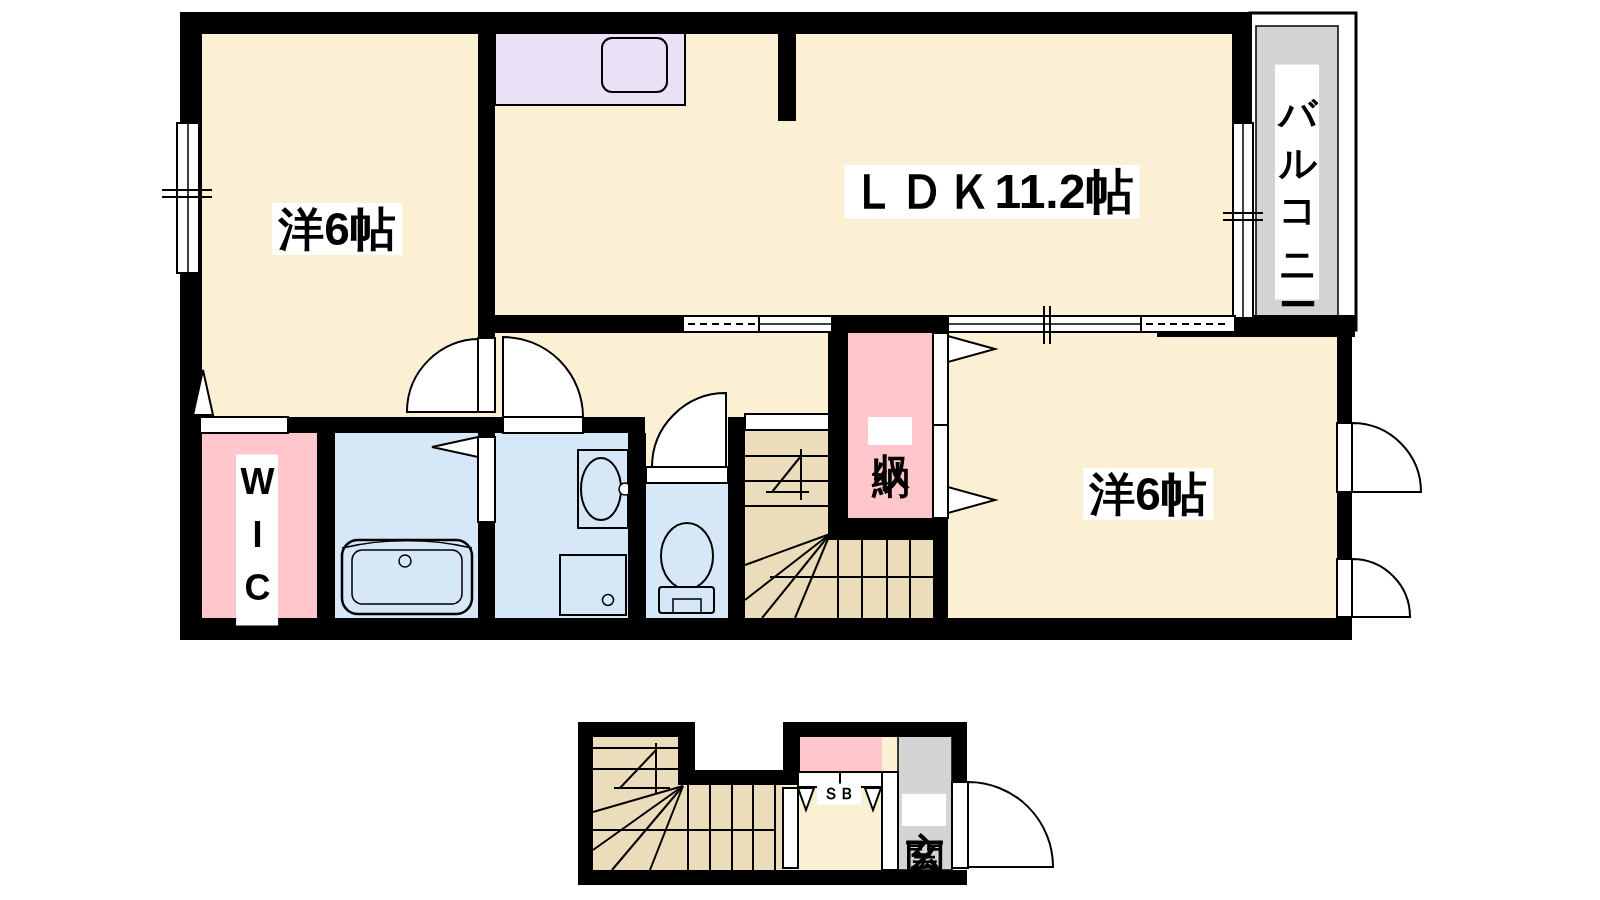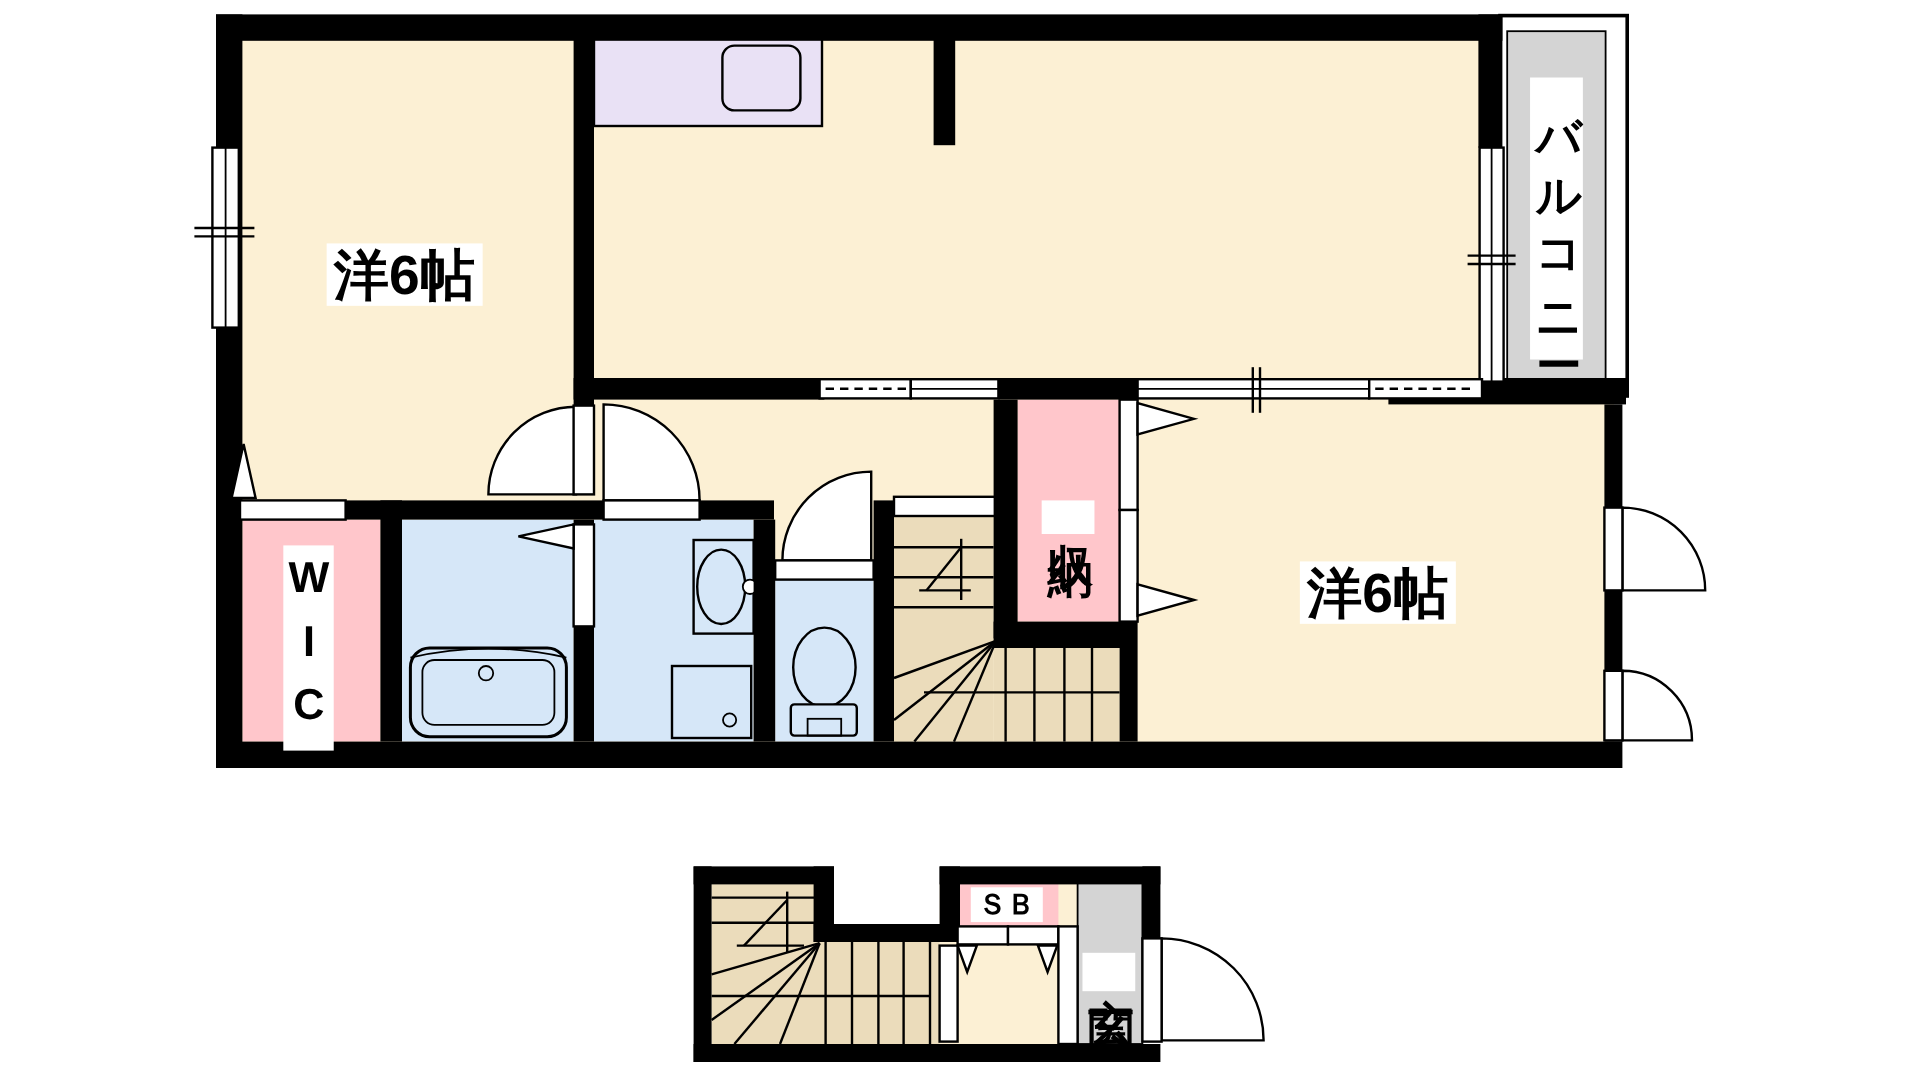--- a/index.html
+++ b/index.html
@@ -213,26 +213,27 @@
     </g>
     <g fill="#ffffff" stroke="#000" stroke-width="2">
       <polygon points="806,810 798,788 814,788"></polygon>
       <polygon points="873,810 865,788 881,788"></polygon>
     </g>
   </g>
 </svg>
 
   <div class="lbl" style="left:337px; top:229px; font-size:46px;">洋6帖</div>
 
+  <div class="lbl" style="left:992px; top:192px; font-size:48px;">ＬＤＫ11.2帖</div>
 
   <div class="lbl v" style="left:1297px; top:182px; font-size:38px; letter-spacing:10px;">バルコニー</div>
 
   <div class="lbl v" style="left:890px; top:431px; font-size:38px; letter-spacing:8px;">収納</div>
 
   <div class="lbl" style="left:1148px; top:494px; font-size:46px;">洋6帖</div>
 
   <div class="lbl v upright" style="left:257px; top:540px; font-size:36px; letter-spacing:12px;">WIC</div>
 
-  <div class="lbl" style="left:839px; top:754px; font-size:24px;">ＳＢ</div>
+  <div class="lbl" style="left:839px; top:794px; font-size:16px;">ＳＢ</div>
 
   <div class="lbl v" style="left:924px; top:810px; font-size:38px; letter-spacing:10px;">玄関</div>
 
 </div>
 
 </body></html>

